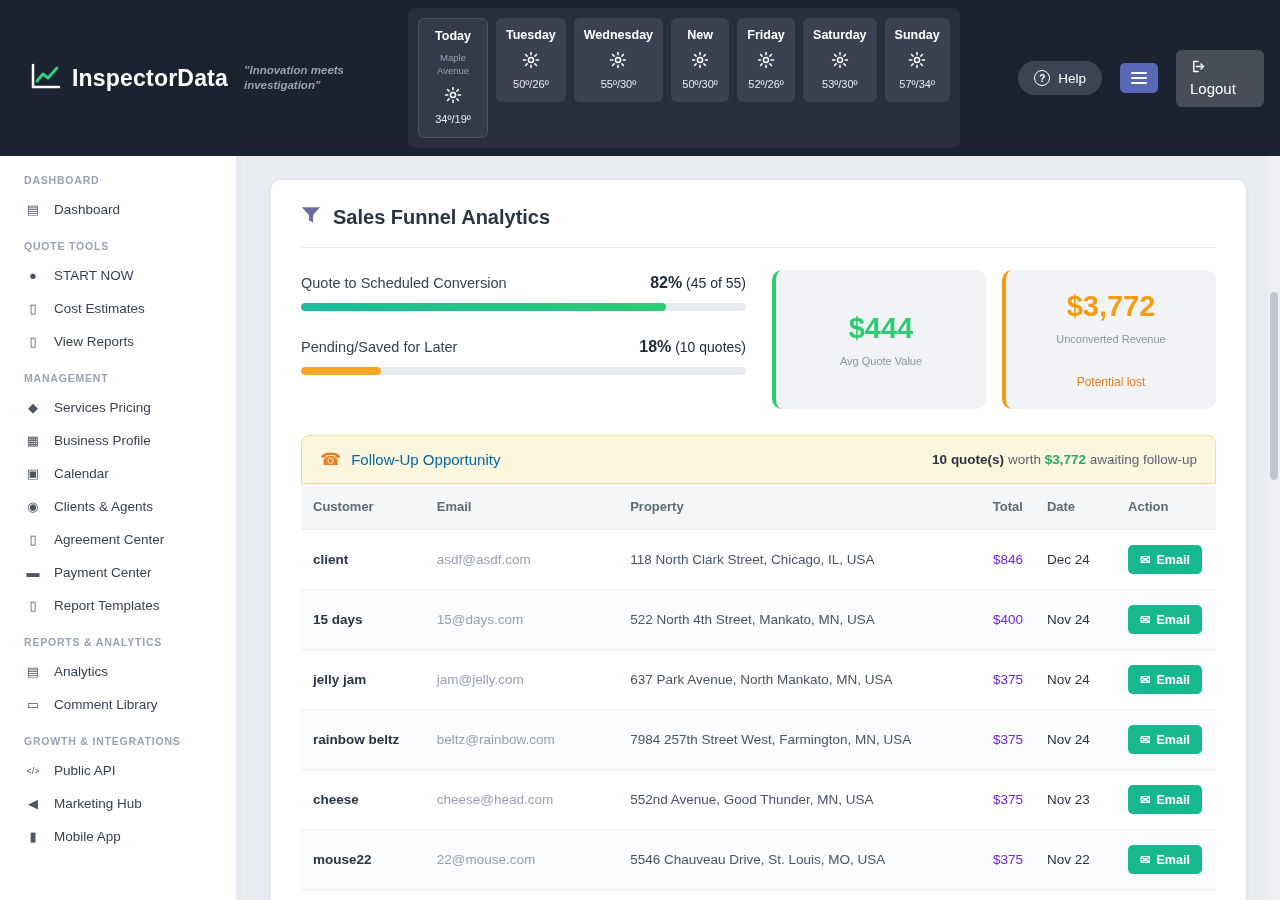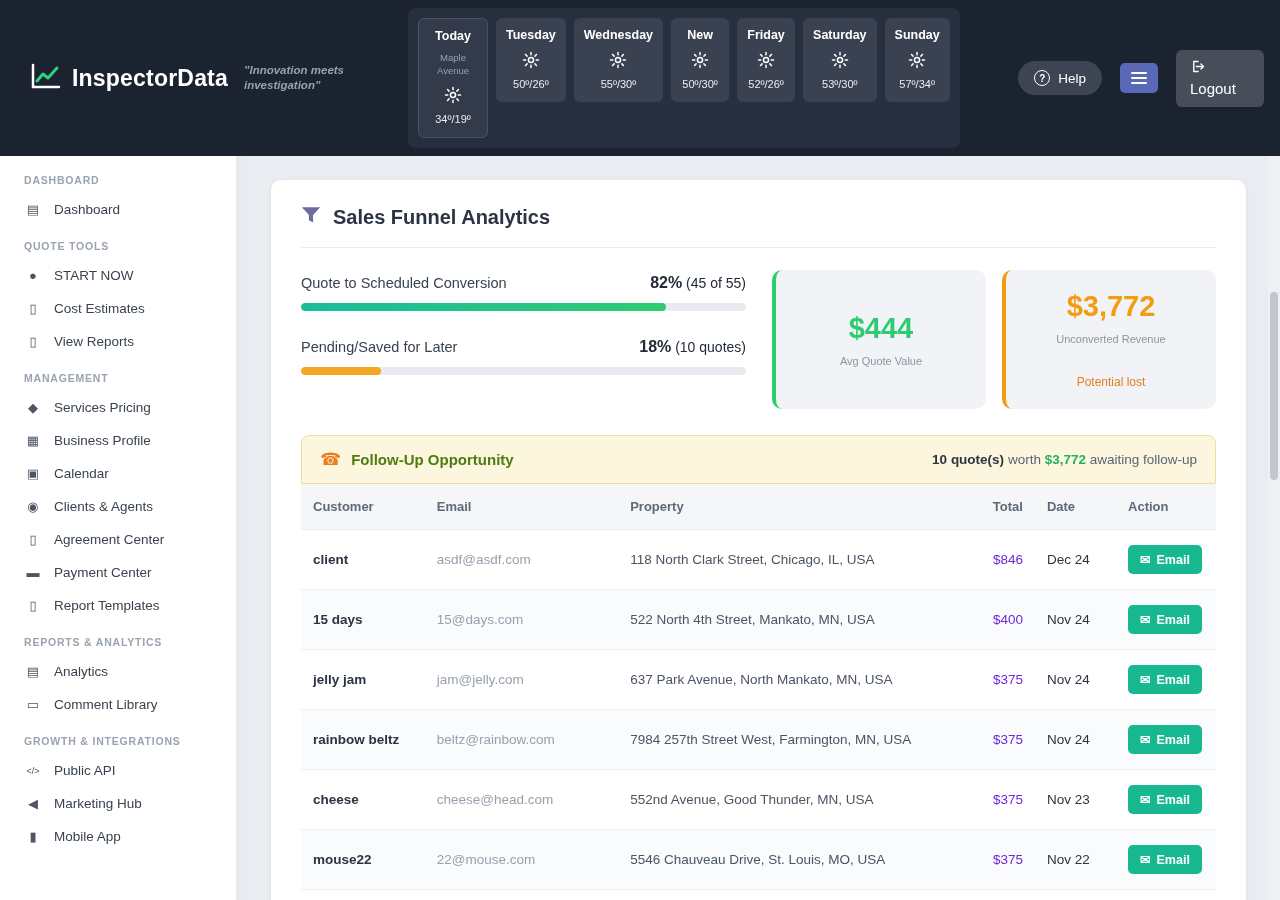--- a/index.html
+++ b/index.html
@@ -52,21 +52,21 @@
 
   .statcards{display:flex;gap:16px}
   .statcard{width:214px;background:#f1f3f6;border-radius:10px;border-left:4px solid #2ecc71;display:flex;flex-direction:column;align-items:center;justify-content:center;padding:20px 12px;gap:10px}
   .stat-value{font-size:29px;font-weight:700}
   .stat-label{font-size:11px;color:#8b95a3;text-align:center}
   .stat-note{font-size:12px;color:#e67e22;margin-top:20px}
 
   .banner{margin-top:26px;background:#fdf6de;border:1px solid #f2dc9b;border-radius:8px 8px 0 0;padding:13px 18px;display:flex;align-items:center;justify-content:space-between}
   .banner-left{display:flex;align-items:center;gap:10px}
   .banner-phone{color:#e67e22;font-size:17px}
-  .banner-title{font-size:15px;font-weight:700;color:#4d7c0f}
+  .banner-title{font-size:15px;font-weight:400;color:#0369a1}
   .banner-summary{font-size:13.5px;color:#5a6472}
   .banner-summary .b-count{font-weight:700;color:#2b3442}
   .banner-summary .b-amount{font-weight:700;color:#27ae60}
 
   table{width:100%;border-collapse:collapse}
   thead th{background:#f4f6f8;text-align:left;font-size:13px;color:#5e6a79;font-weight:700;padding:15px 12px;border-bottom:1px solid #e9ecf0}
   thead th:nth-child(1){width:125px}
   thead th:nth-child(2){width:195px}
   thead th:nth-child(3){width:355px}
   thead th:nth-child(4){width:70px}

